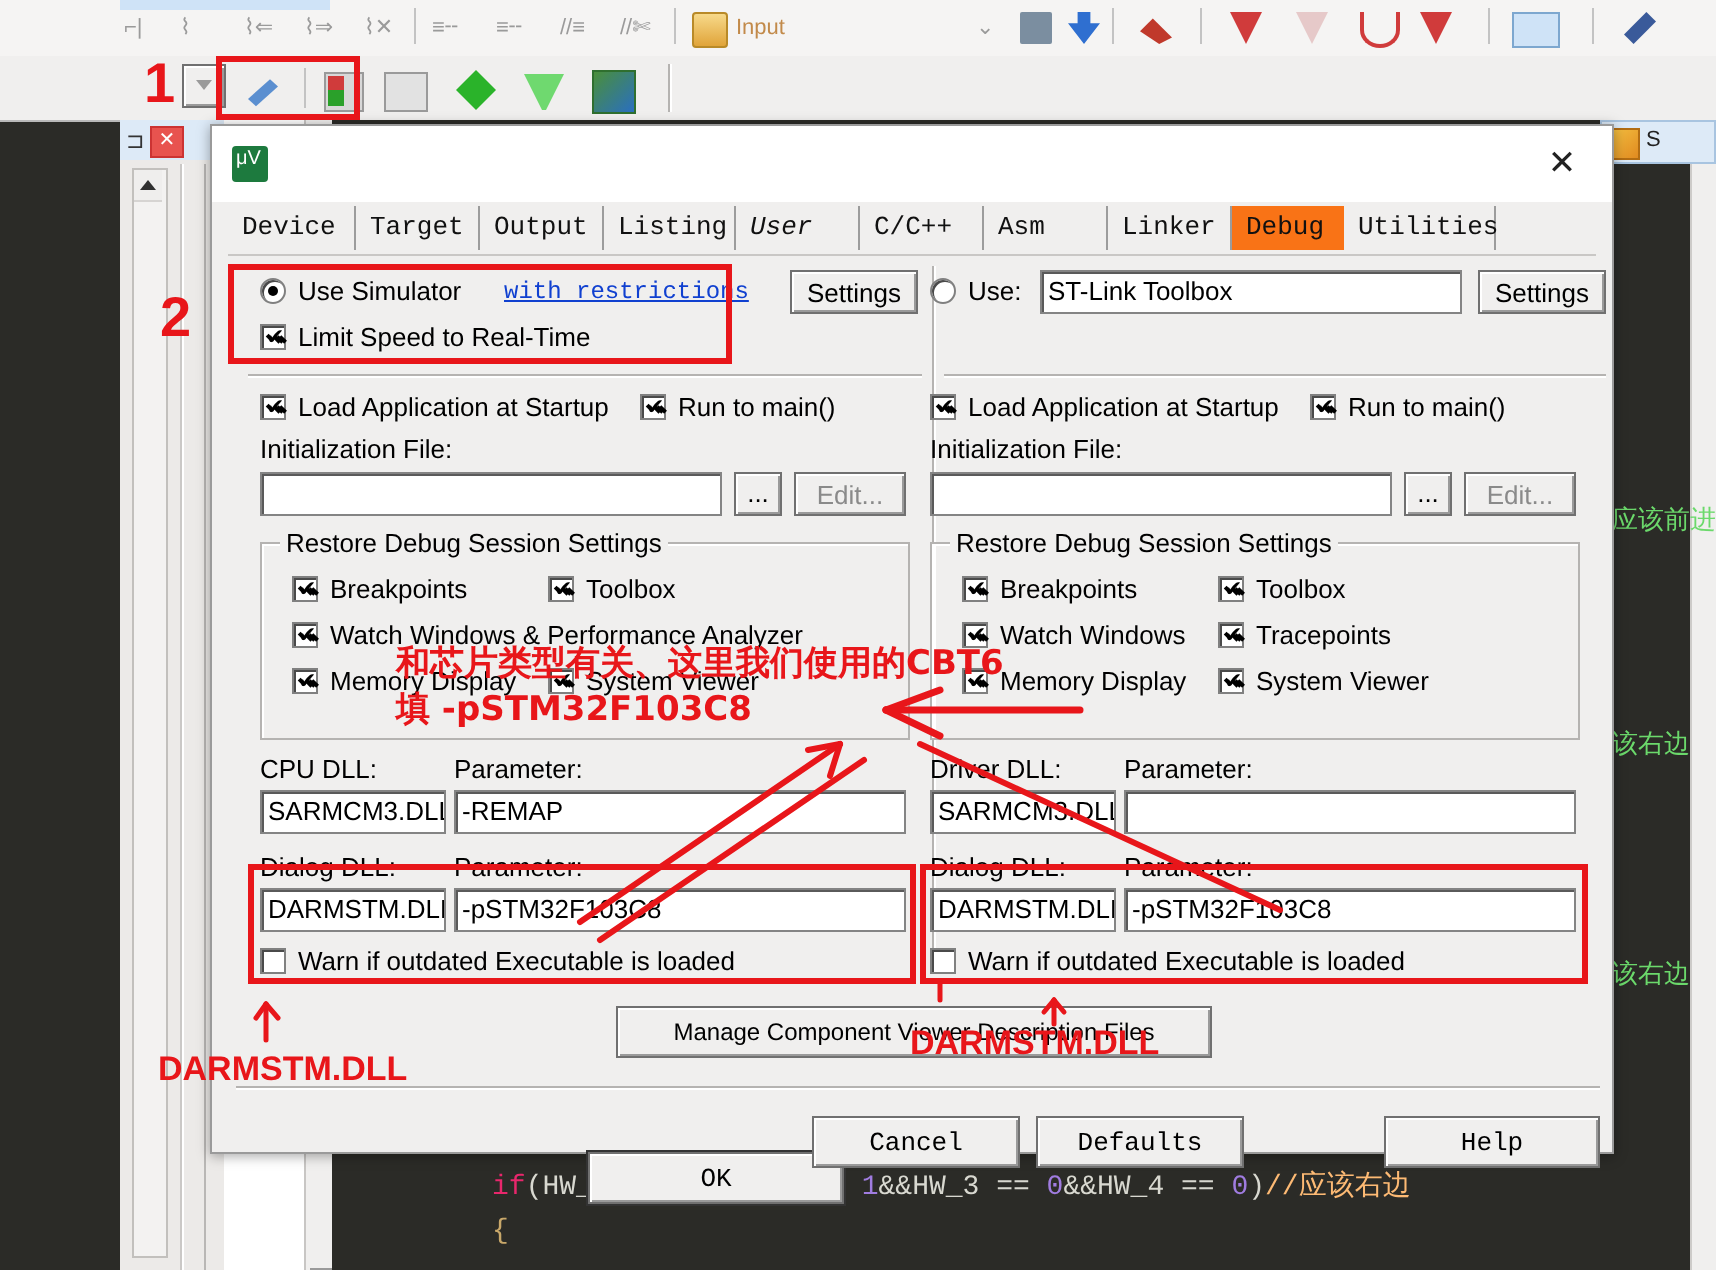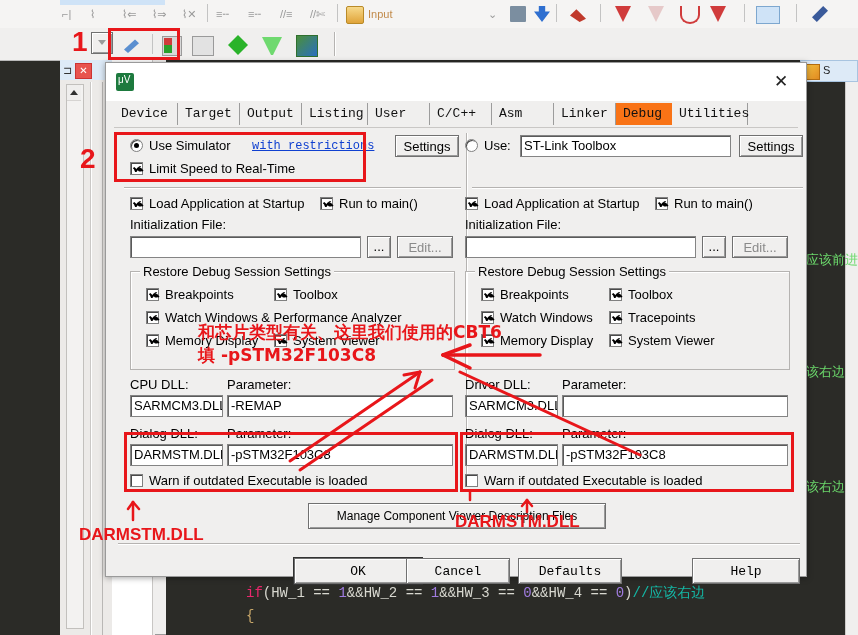--- a/index.html
+++ b/index.html
@@ -35,21 +35,21 @@
   #lp-vline{position:absolute;left:30px;top:22px;width:0;bottom:0;border-left:1px solid #cac8c6;border-right:1px solid #ffffff;}
   #lp-vline2{position:absolute;left:42px;top:22px;width:0;bottom:0;border-left:1px solid #b9b7b5;}
 
   
   #gutter{position:absolute;left:112px;top:60px;width:40px;bottom:0;background:#ffffff;}
   #gutter-edge{position:absolute;left:152px;top:60px;width:14px;bottom:0;background:#f0efee;border-left:1px solid #c8c6c4;border-right:1px solid #c8c6c4;}
   #gutter-thumb{position:absolute;left:2px;top:0;width:10px;height:30px;background:#ffffff;border:1px solid #9a9a9a;}
 
   #code-area{position:absolute;left:166px;top:60px;right:12px;bottom:0;background:#2b2b27;overflow:hidden;}
   .code-line{position:absolute;left:0;white-space:pre;font-family:"Liberation Mono",monospace;font-size:14px;}
-  .cc-key{color:#e8276c;} .cc-plain{color:#d8d8d0;} .cc-num{color:#a07ce0;} .cc-cmt{color:#14b8a6;} .cc-brace{color:#c9a86a;}
+  .cc-key{color:#e8276c;} .cc-plain{color:#d8d8d0;} .cc-num{color:#a07ce0;} .cc-cmt{color:#fdba74;} .cc-brace{color:#c9a86a;}
 
   #right-scroll{position:absolute;right:0;top:60px;width:12px;bottom:0;background:#f0efee;border-left:1px solid #cdcbc9;}
 
   
   .edge-cmt{position:absolute;font-family:"Liberation Sans",sans-serif;font-size:13px;color:#6bd96b;white-space:nowrap;}
 
   
   #right-tab{position:absolute;right:0;top:60px;width:58px;height:22px;background:#ddeaf7;border:1px solid #a8c4e0;box-sizing:border-box;}
   #right-tab-ico{position:absolute;left:3px;top:3px;width:14px;height:14px;background:linear-gradient(135deg,#f5c242,#e08a20);border:1px solid #b36d12;}
   #right-tab-lbl{position:absolute;left:22px;top:3px;font-size:11px;color:#222;font-family:"Liberation Sans",sans-serif;}
@@ -199,21 +199,21 @@
   <div id="dlg-title">
     <div id="dlg-ico"></div>
     <div id="dlg-close">✕</div>
   </div>
 
   <div id="tabstrip">
     <div class="dtab" style="left:8px;width:64px;">Device</div>
     <div class="dtab" style="left:72px;width:62px;">Target</div>
     <div class="dtab" style="left:134px;width:62px;">Output</div>
     <div class="dtab" style="left:196px;width:66px;">Listing</div>
-    <div class="dtab" style="left:262px;width:62px;">User</div>
+    <div class="dtab" style="left:262px;width:62px;font-style:italic;">User</div>
     <div class="dtab" style="left:324px;width:62px;">C/C++</div>
     <div class="dtab" style="left:386px;width:62px;">Asm</div>
     <div class="dtab" style="left:448px;width:62px;">Linker</div>
     <div class="dtab active" style="left:510px;width:56px;">Debug</div>
     <div class="dtab" style="left:566px;width:76px;">Utilities</div>
   </div>
   <div id="tabstrip-line"></div>
 
   <div class="panel-body">
 
@@ -339,21 +339,21 @@
     <div class="txt" style="left:351px;top:315px;width:93px;height:22px;">DARMSTM.DLL</div>
     <div class="txt" style="left:448px;top:315px;width:226px;height:22px;">-pSTM32F103C8</div>
 
     <div class="cb" style="left:351px;top:345px;"></div>
     <div class="lbl" style="left:370px;top:344px;">Warn if outdated Executable is loaded</div>
 
     <div class="btn" style="left:194px;top:374px;width:298px;height:26px;line-height:25px;font-size:12px;">Manage Component Viewer Description Files</div>
 
     <div class="hsep" style="left:4px;top:414px;width:682px;"></div>
 
-    <div class="btn mono def" style="left:180px;top:429px;width:128px;height:26px;line-height:25px;">OK</div>
+    <div class="btn mono def" style="left:180px;top:447px;width:128px;height:26px;line-height:25px;">OK</div>
     <div class="btn mono" style="left:404px;top:429px;width:104px;height:26px;line-height:25px;">Defaults</div>
     <div class="btn mono" style="left:292px;top:429px;width:104px;height:26px;line-height:25px;">Cancel</div>
     <div class="btn mono" style="left:578px;top:429px;width:108px;height:26px;line-height:25px;">Help</div>
 
   </div>
 </div>
 
 <div class="ann-num" style="left:72px;top:28px;">1</div>
 <div class="ann-box" style="left:108px;top:28px;width:72px;height:32px;"></div>
 

